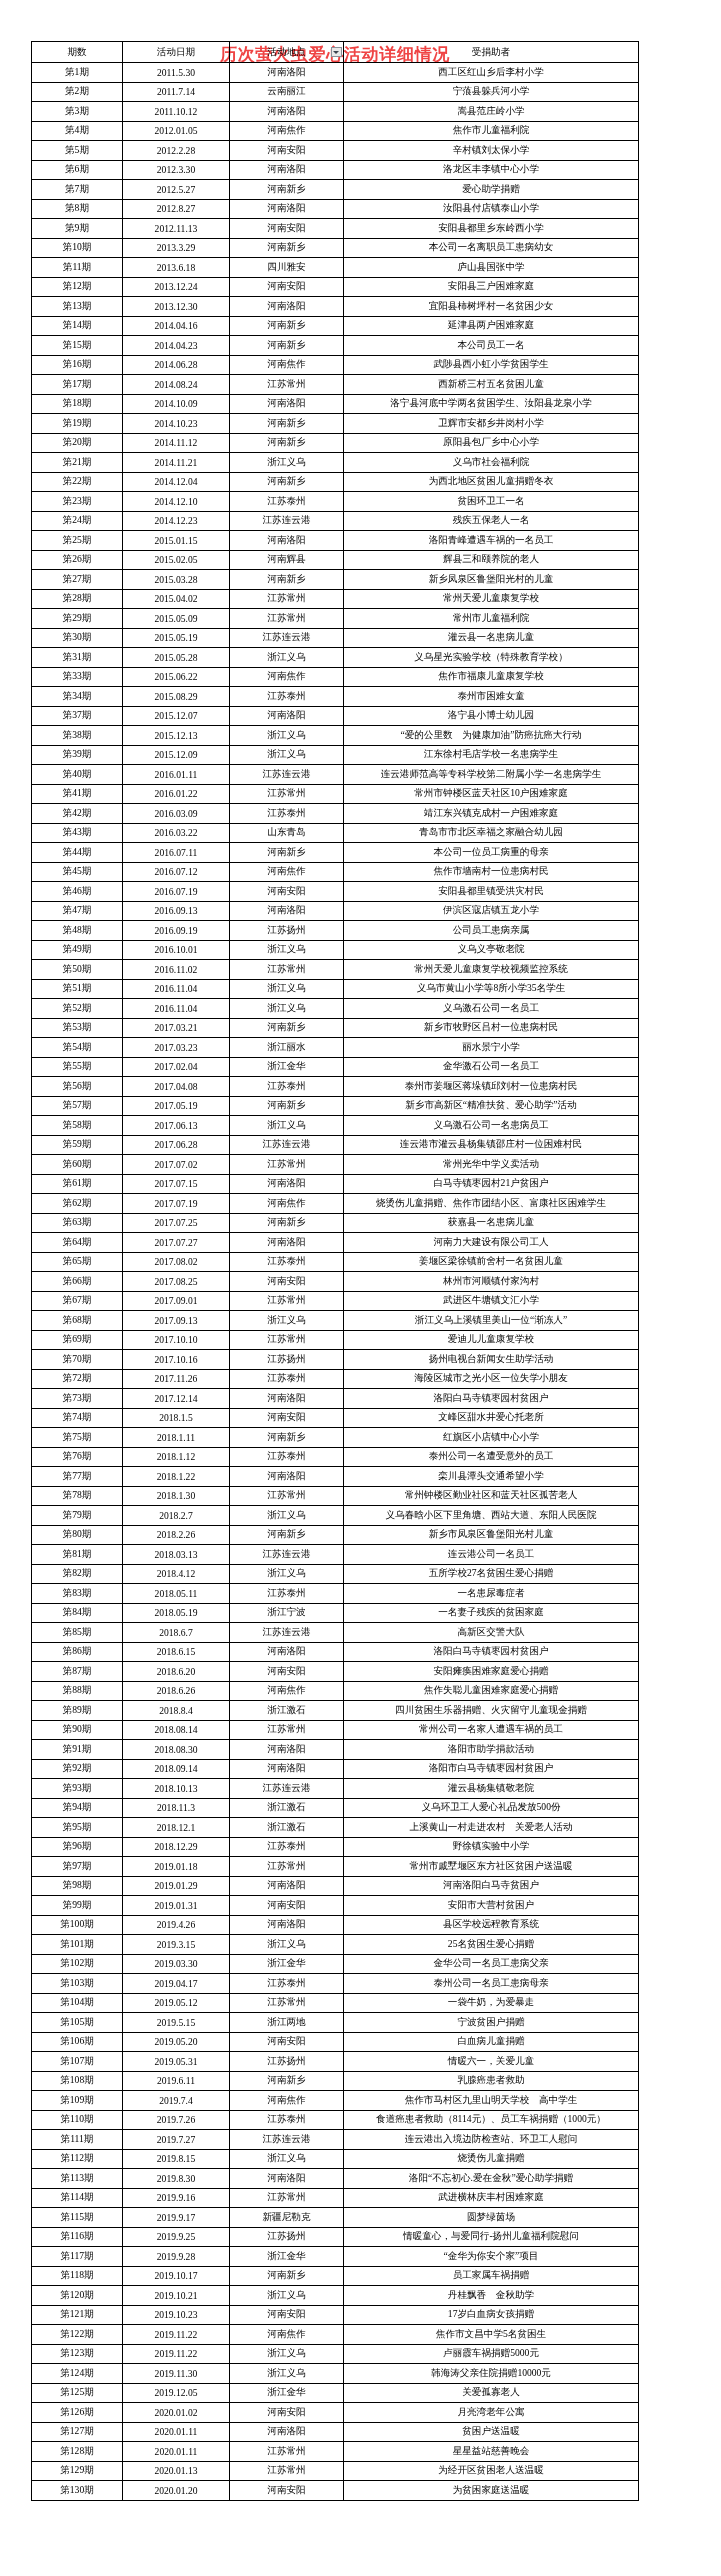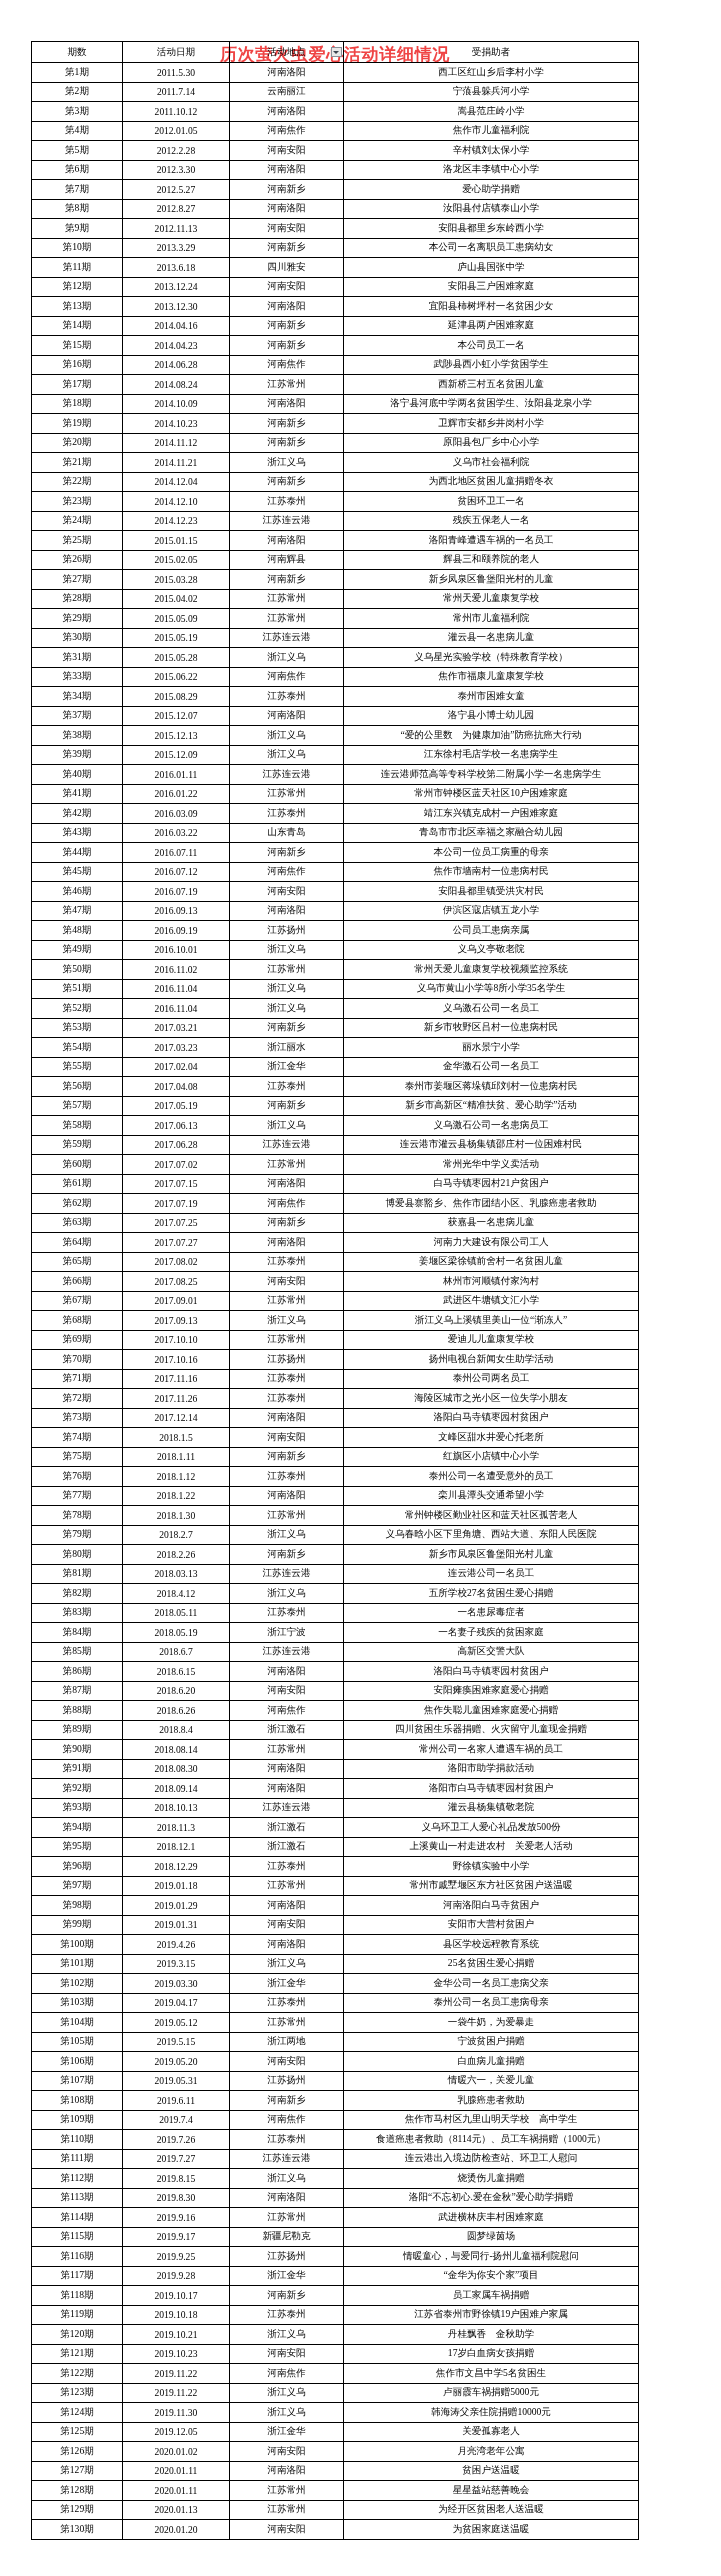--- a/index.html
+++ b/index.html
@@ -422,21 +422,21 @@
         <tr>
           <td>第61期</td>
           <td>2017.07.15</td>
           <td>河南洛阳</td>
           <td>白马寺镇枣园村21户贫困户</td>
         </tr>
         <tr>
           <td>第62期</td>
           <td>2017.07.19</td>
           <td>河南焦作</td>
-          <td>博爱县寨豁乡、焦作市团结小区、乳腺癌患者救助</td>
+          <td>烧烫伤儿童捐赠、焦作市团结小区、富康社区困难学生</td>
         </tr>
         <tr>
           <td>第63期</td>
           <td>2017.07.25</td>
           <td>河南新乡</td>
           <td>获嘉县一名患病儿童</td>
         </tr>
         <tr>
           <td>第64期</td>
           <td>2017.07.27</td>
@@ -473,26 +473,20 @@
           <td>江苏常州</td>
           <td>爱迪儿儿童康复学校</td>
         </tr>
         <tr>
           <td>第70期</td>
           <td>2017.10.16</td>
           <td>江苏扬州</td>
           <td>扬州电视台新闻女生助学活动</td>
         </tr>
         <tr>
-          <td>第71期</td>
-          <td>2017.11.16</td>
-          <td>江苏泰州</td>
-          <td>泰州公司两名员工</td>
-        </tr>
-        <tr>
           <td>第72期</td>
           <td>2017.11.26</td>
           <td>江苏泰州</td>
           <td>海陵区城市之光小区一位失学小朋友</td>
         </tr>
         <tr>
           <td>第73期</td>
           <td>2017.12.14</td>
           <td>河南洛阳</td>
           <td>洛阳白马寺镇枣园村贫困户</td>
@@ -759,26 +753,20 @@
           <td>第117期</td>
           <td>2019.9.28</td>
           <td>浙江金华</td>
           <td>“金华为你安个家”项目</td>
         </tr>
         <tr>
           <td>第118期</td>
           <td>2019.10.17</td>
           <td>河南新乡</td>
           <td>员工家属车祸捐赠</td>
-        </tr>
-        <tr>
-          <td>第119期</td>
-          <td>2019.10.18</td>
-          <td>江苏泰州</td>
-          <td>江苏省泰州市野徐镇19户困难户家属</td>
         </tr>
         <tr>
           <td>第120期</td>
           <td>2019.10.21</td>
           <td>浙江义乌</td>
           <td>丹桂飘香　金秋助学</td>
         </tr>
         <tr>
           <td>第121期</td>
           <td>2019.10.23</td>

